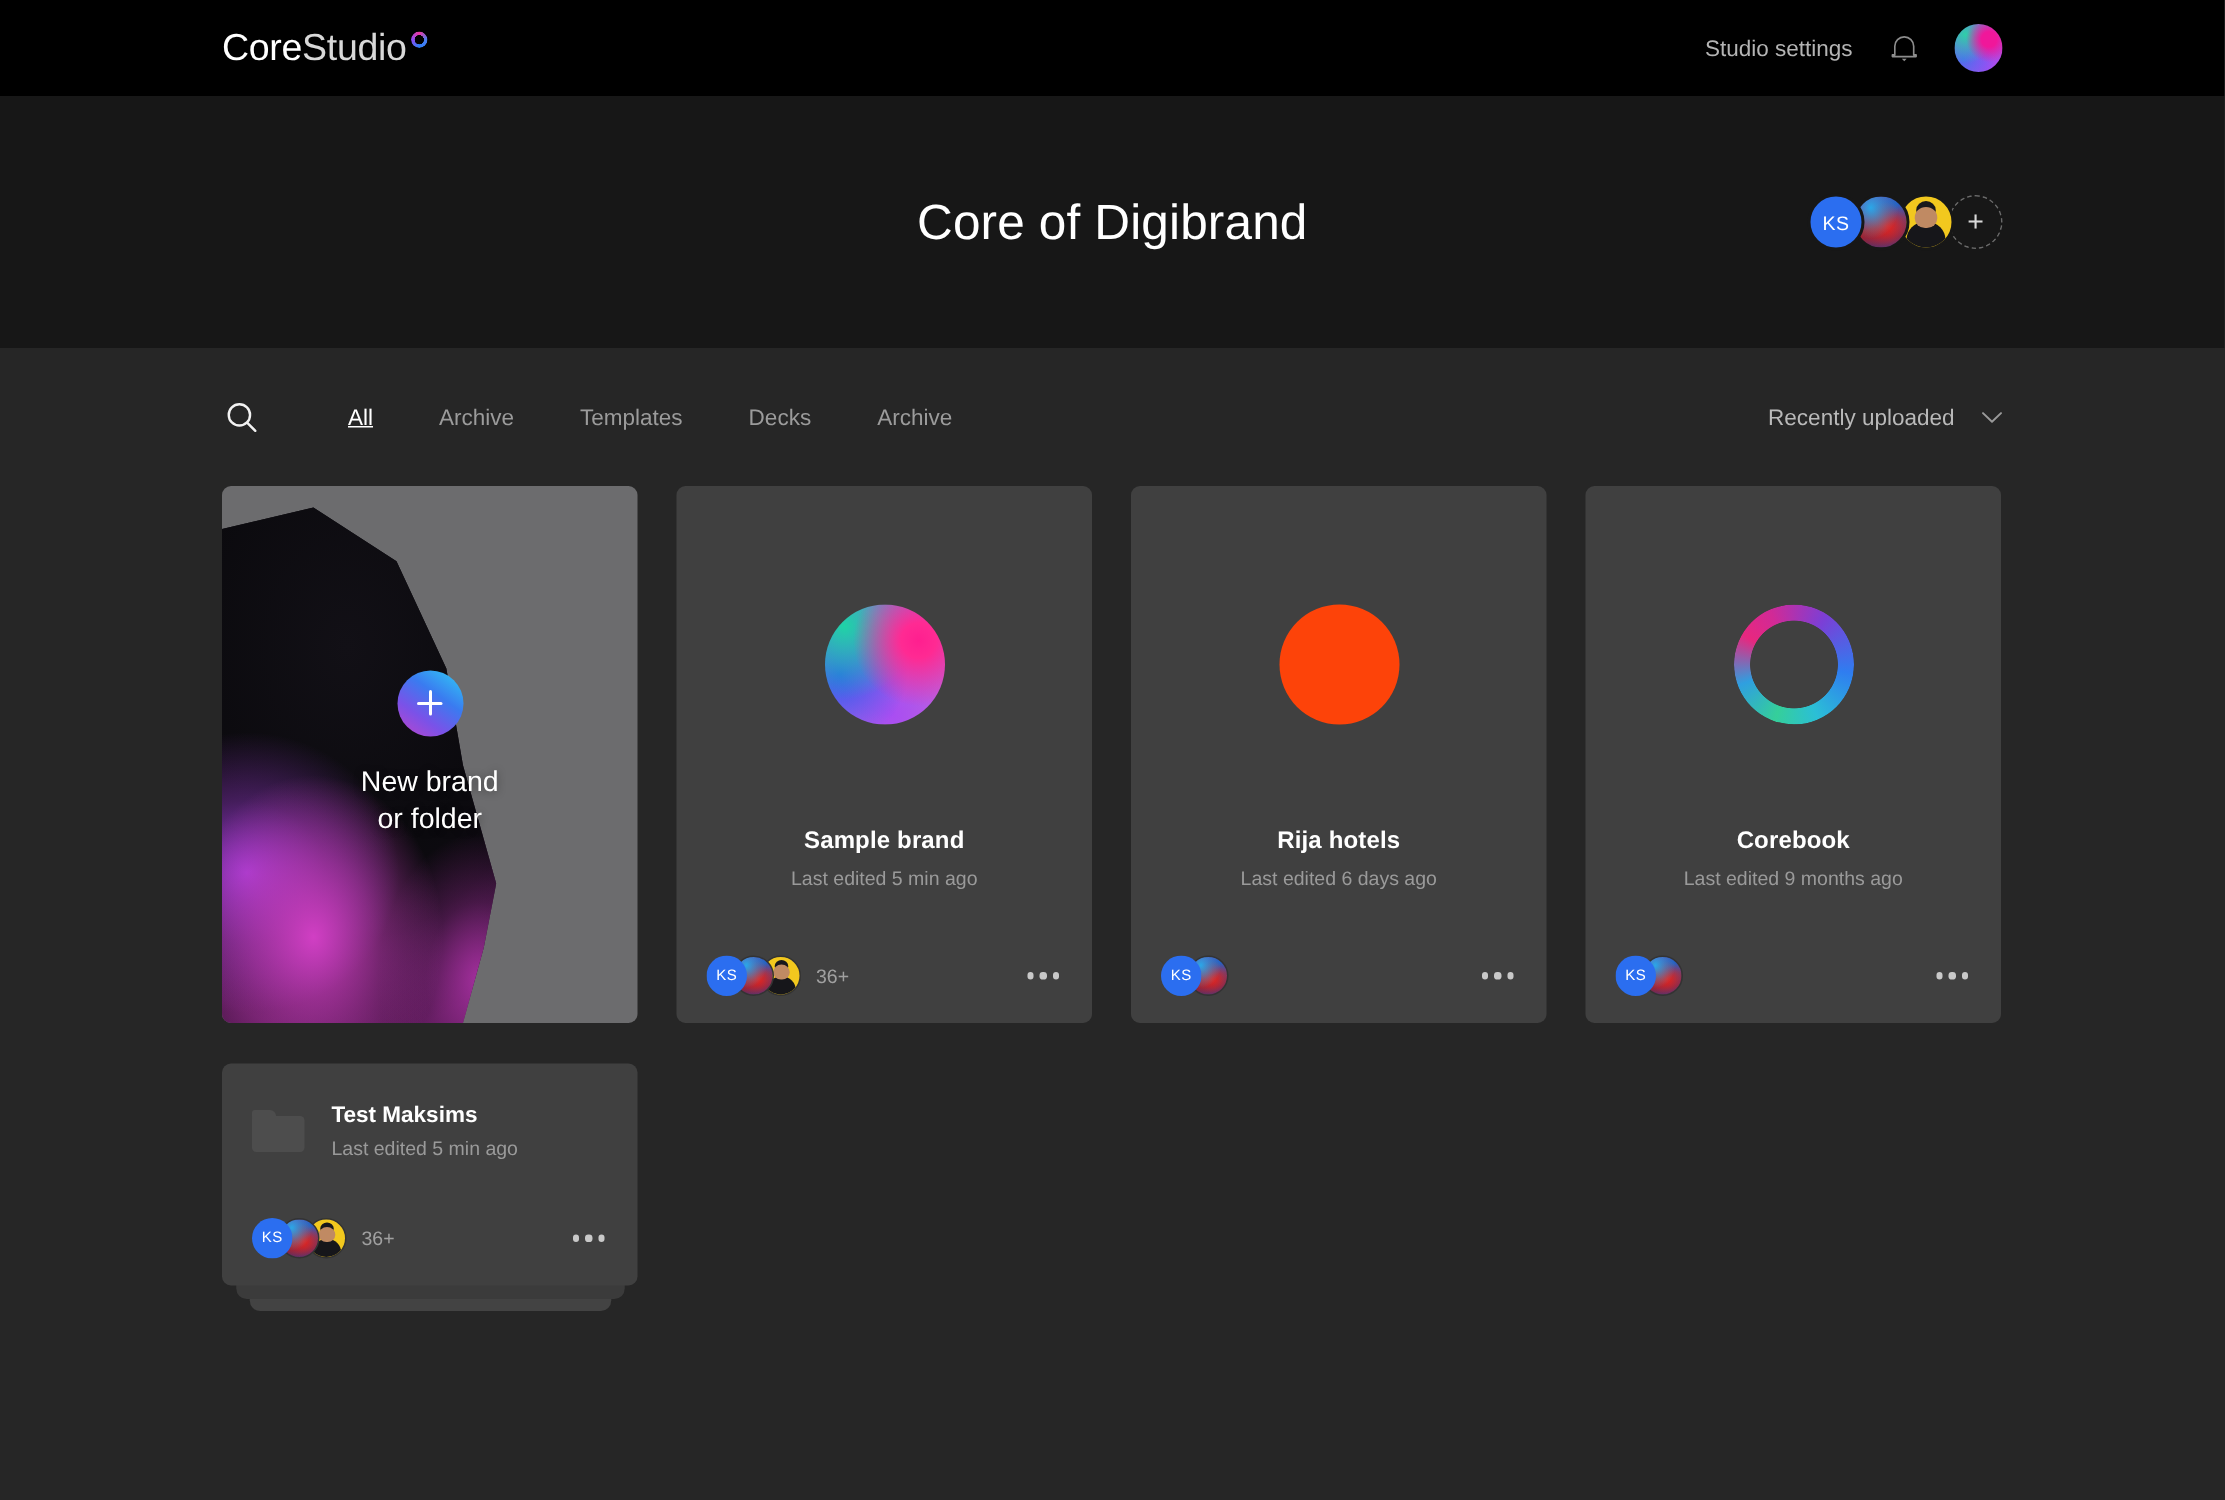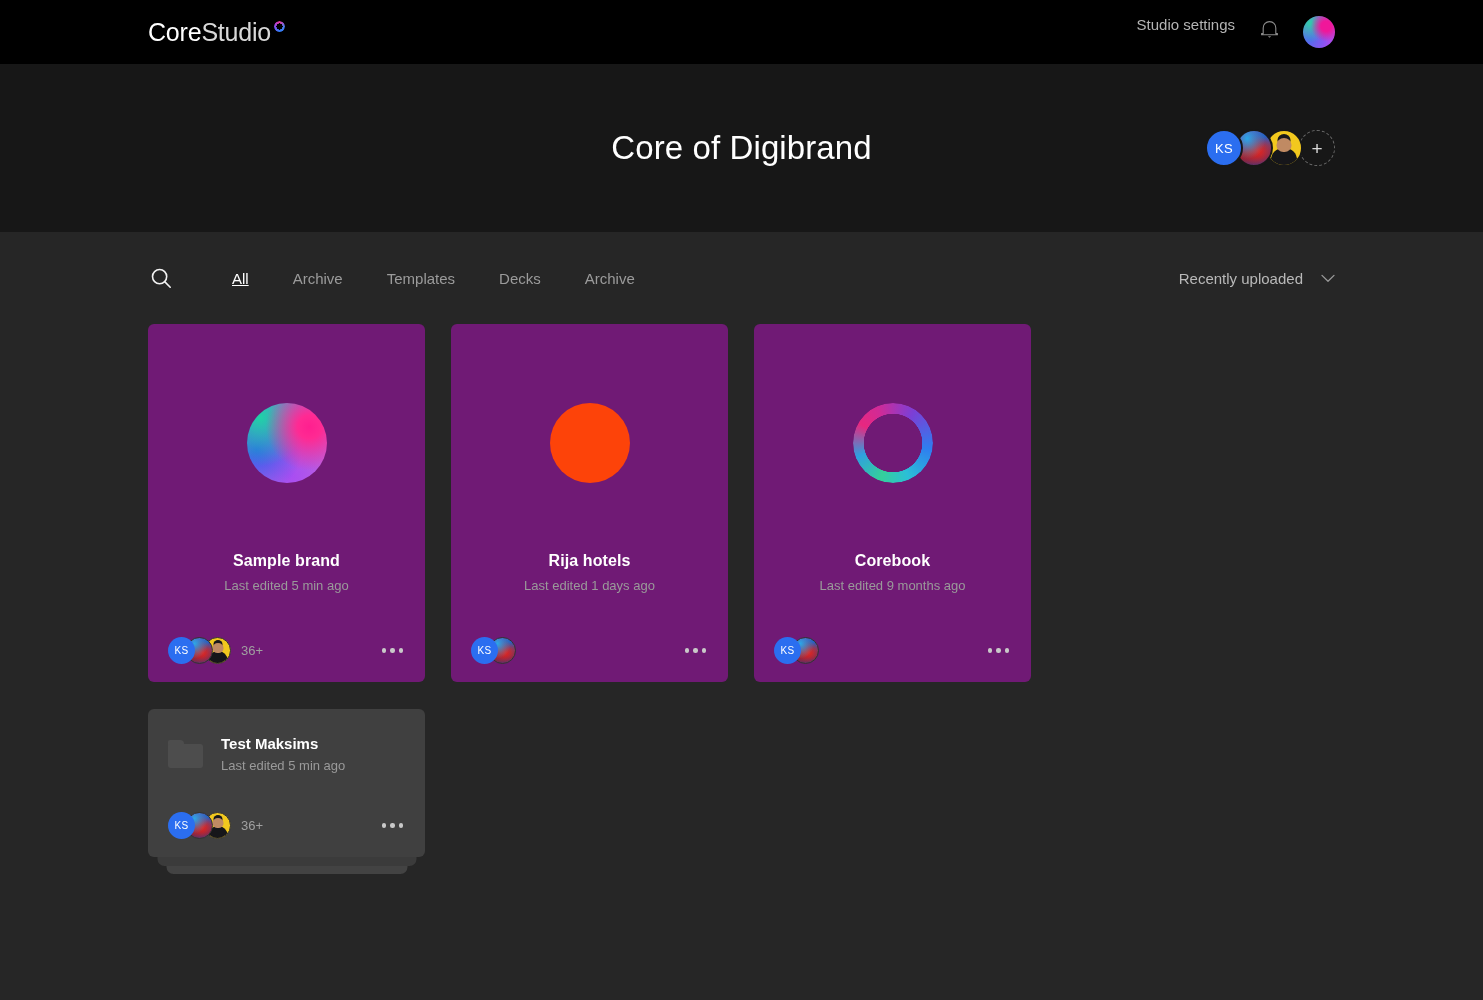--- a/index.html
+++ b/index.html
@@ -39,20 +39,21 @@
     margin-left: 3px;
     align-self: flex-start;
     margin-top: 1px;
     background: conic-gradient(from 180deg, #2f7df6, #8a4cf0, #ec36a0, #4b7ef2, #2f7df6);
     -webkit-mask: radial-gradient(circle, transparent 0 3px, #000 3.2px);
             mask: radial-gradient(circle, transparent 0 3px, #000 3.2px);
   }
   .topbar-right {
     margin-left: auto;
     display: flex;
+    align-items: center;
     gap: 22px;
   }
   .studio-settings {
     font-size: 15px;
     color: #b4b4b4;
     cursor: pointer;
     white-space: nowrap;
   }
   .bell-btn {
     width: 24px; height: 26px;
@@ -240,21 +241,21 @@
     line-height: 1.32;
     text-align: center;
     text-shadow: 0 1px 6px rgba(0,0,0,0.4);
     white-space: pre-line;
   }
 
   
   .card {
     height: 358px;
     border-radius: 6px;
-    background: #701a75;
+    background: #404040;
     position: relative;
     padding: 0;
     cursor: pointer;
   }
   .card-thumb {
     height: 228px;
     display: flex;
     align-items: center;
     justify-content: center;
     padding-top: 10px;
@@ -461,20 +462,28 @@
   <div class="sortbox">
     <span class="sort-label">Recently uploaded</span>
     <svg class="chev" width="14" height="9" viewBox="0 0 14 9" fill="none">
       <path d="M1 1.4L7 7.2L13 1.4" stroke="#9a9a9a" stroke-width="1.3" stroke-linecap="round" stroke-linejoin="round"></path>
     </svg>
   </div>
 </div>
 
 <div class="grid">
 
+  <div class="card-new">
+    <div class="card-new-img"></div>
+    <div class="card-new-inner">
+      <span class="plus-circle"></span>
+      <span class="card-new-label">New brand
+or folder</span>
+    </div>
+  </div>
 
   <div class="card">
     <div class="card-thumb">
       <span class="blob sample"></span>
     </div>
     <div class="card-title">Sample brand</div>
     <div class="card-sub">Last edited 5 min ago</div>
     <div class="card-foot">
       <span class="avstack">
         <span class="av ks">KS</span>
@@ -488,21 +497,21 @@
           <i></i>
         </span>
     </div>
   </div>
 
   <div class="card">
     <div class="card-thumb">
       <span class="blob rija"></span>
     </div>
     <div class="card-title">Rija hotels</div>
-    <div class="card-sub">Last edited 1 days ago</div>
+    <div class="card-sub">Last edited 6 days ago</div>
     <div class="card-foot">
       <span class="avstack">
         <span class="av ks">KS</span>
         <span class="av p1"></span>
       </span>
       <span class="count"></span>
       <span class="dots">
           <i></i>
           <i></i>
           <i></i>

